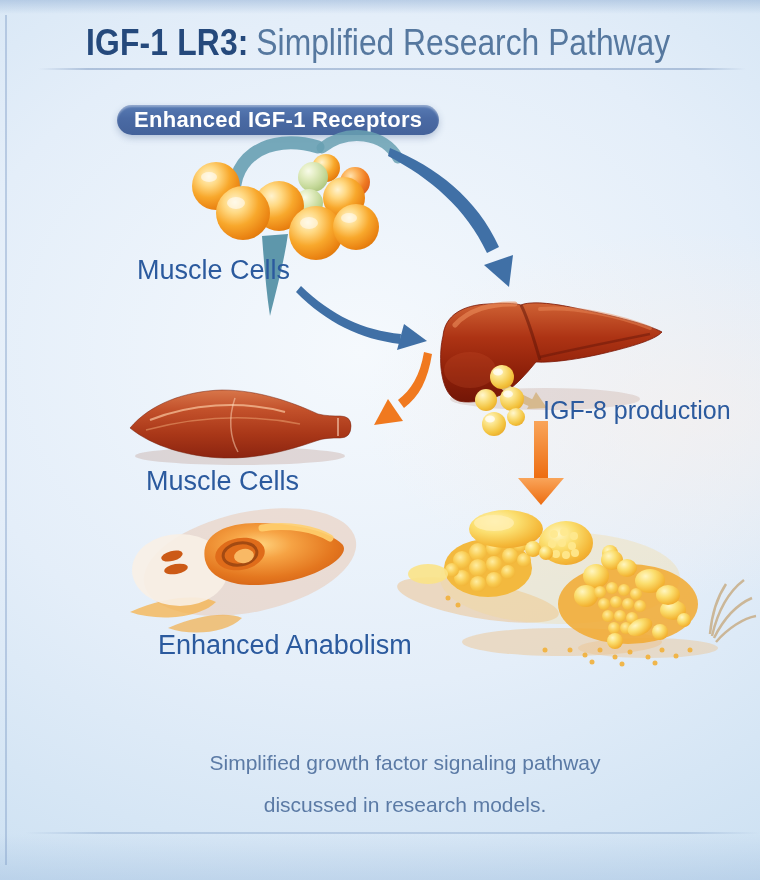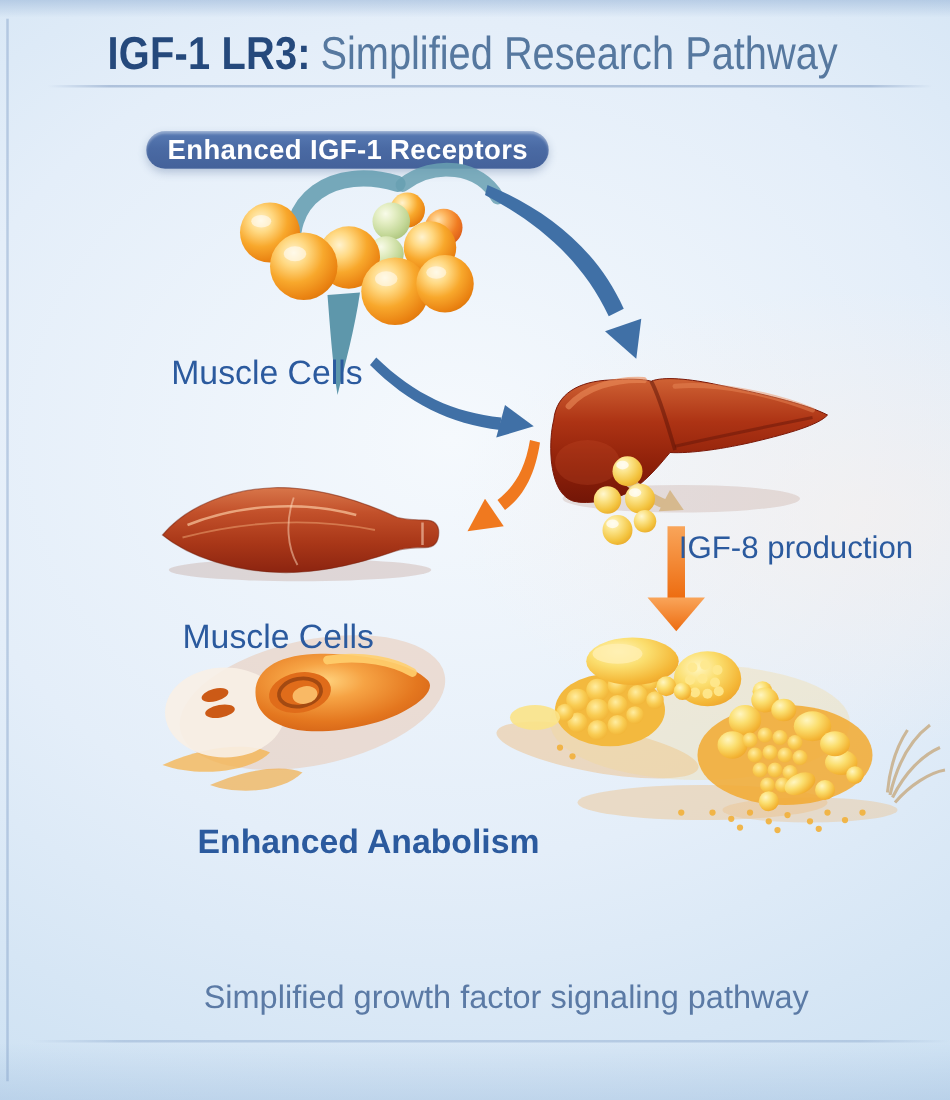--- a/index.html
+++ b/index.html
@@ -21,26 +21,26 @@
     background:linear-gradient(90deg, rgba(122,150,190,0), rgba(122,150,190,.5) 7%, rgba(122,150,190,.5) 93%, rgba(122,150,190,0));}
   .bottom-line{position:absolute;left:25px;top:832px;width:735px;height:2px;
     background:linear-gradient(90deg, rgba(130,160,200,0), rgba(130,160,200,.4) 10%, rgba(130,160,200,.4) 90%, rgba(130,160,200,0));}
   .badge{
     position:absolute;left:117px;top:105px;height:30px;padding:0 17px;border-radius:21px;
     background:linear-gradient(180deg,#587bb4 0%,#4a6aa4 45%,#44629a 100%);
     box-shadow:inset 0 2px 2px rgba(255,255,255,.35), 0 3px 7px rgba(60,90,140,.30);
     display:flex;align-items:center;justify-content:center;
   }
   .badge span{color:#ffffff;font-size:22px;font-weight:700;letter-spacing:.3px;white-space:nowrap;}
-  .lbl{position:absolute;color:#2b5a9e;font-weight:500;white-space:nowrap;margin-top:28px;}
+  .lbl{position:absolute;color:#2b5a9e;font-weight:500;white-space:nowrap;}
   .lbl-muscle-top{left:137px;top:255px;font-size:27px;}
   .lbl-muscle-mid{left:146px;top:466px;font-size:27px;}
   .lbl-igf1{left:543px;top:396px;font-size:25px;font-weight:400;}
-  .lbl-anab{left:158px;top:630px;font-size:27px;font-weight:bold;}
-  .caption{position:absolute;left:55px;top:776px;width:700px;text-align:center;color:#5b7aa5;font-size:26px;line-height:42px;font-weight:400;}
+  .lbl-anab{left:158px;top:630px;font-size:27px;}
+  .caption{position:absolute;left:55px;top:742px;width:700px;text-align:center;color:#5b7aa5;font-size:21px;line-height:42px;font-weight:400;}
   svg.art{position:absolute;left:0;top:0;}
 </style>
 </head>
 <body>
 
 <div class="page">
 
   <div class="edge-line"></div>
 
   <div class="title-row">
@@ -311,16 +311,17 @@
     </g>
   </svg>
 
   <div class="lbl lbl-muscle-top">Muscle Cells</div>
   <div class="lbl lbl-igf1">IGF-8 production</div>
   <div class="lbl lbl-muscle-mid">Muscle Cells</div>
   <div class="lbl lbl-anab">Enhanced Anabolism</div>
 
   <div class="caption">
     <div>Simplified growth factor signaling pathway</div>
+    <div>discussed in research models.</div>
   </div>
 
   <div class="bottom-line"></div>
 </div>
 
 </body></html>

